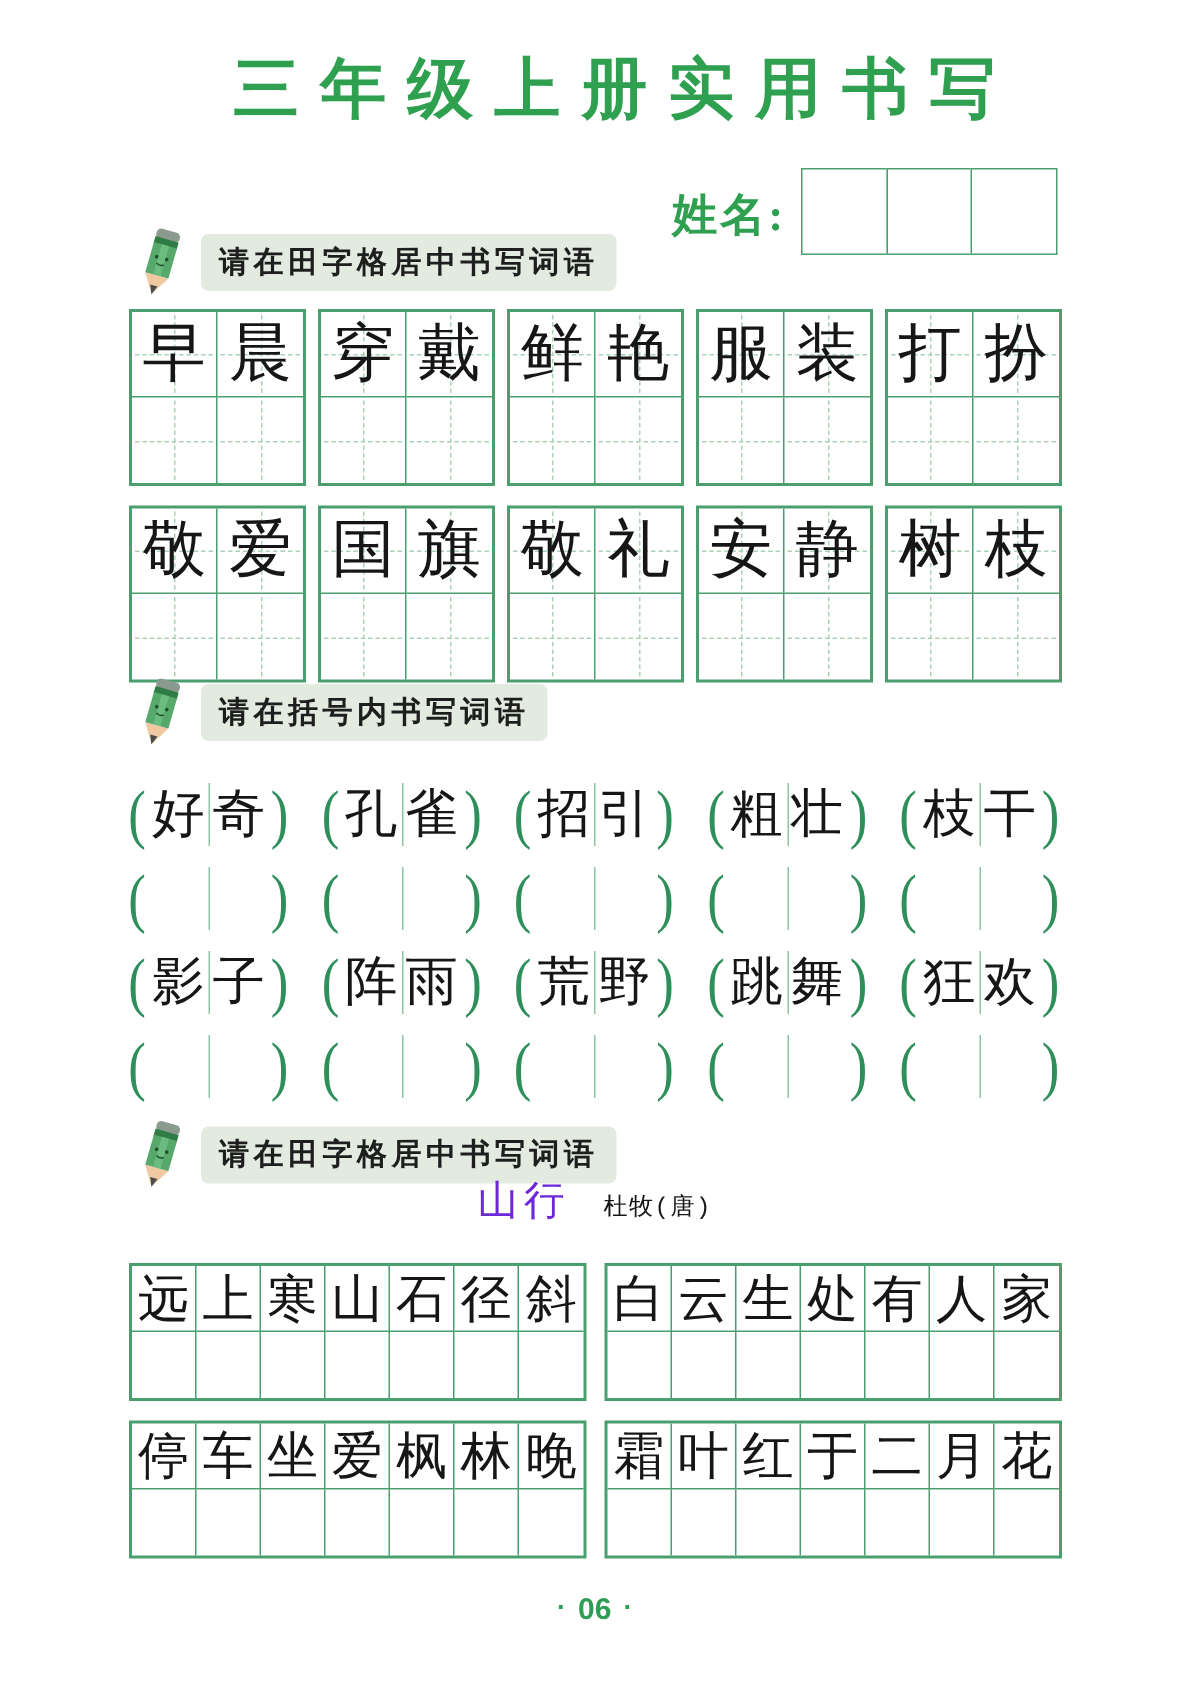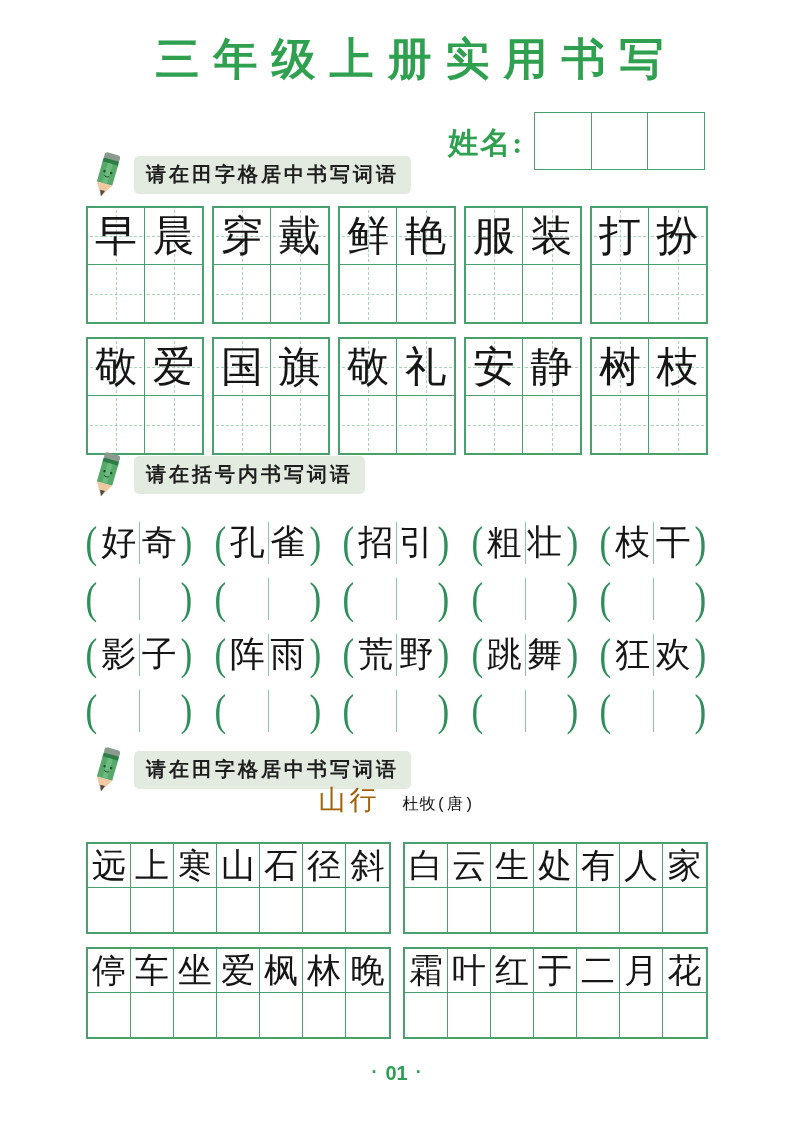--- a/index.html
+++ b/index.html
@@ -59,21 +59,21 @@
   
   .paren-area{position:absolute;left:84px;width:624px;}
   .paren-row{display:flex;justify-content:space-between;height:50px;margin-bottom:6px;}
   .paren-group{width:110px;display:flex;align-items:center;}
   .paren{font-size:44px;line-height:50px;color:#2f8f5b;font-family:"Liberation Serif",serif;transform:scaleX(.8);}
   .paren-mid{flex:1;height:50px;position:relative;display:flex;align-items:center;}
   .paren-divider{position:absolute;left:50%;top:4px;bottom:4px;width:1px;background:#8fc4a4;}
   .paren-char{width:50%;text-align:center;font-size:35px;line-height:50px;color:#161616;position:relative;z-index:2;font-family:"Liberation Serif",serif;}
   
   .poem-caption{position:absolute;top:782px;left:0;width:100%;text-align:center;}
-  .poem-title{font-size:27px;color:#a16207;letter-spacing:4px;}
+  .poem-title{font-size:27px;color:#6d28d9;letter-spacing:4px;}
   .poem-author{font-size:16px;color:#161616;margin-left:18px;letter-spacing:1px;font-family:Liberation Mono, monospace;}
   .poem-area{position:absolute;left:86px;width:622px;}
   .poem-row{display:flex;justify-content:space-between;margin-bottom:13px;}
   .poem-grid{
     display:grid;grid-template-columns:repeat(7,43px);grid-template-rows:44px 44px;
     border:2px solid var(--green);background:#fff;
   }
   .poem-cell{position:relative;border-right:1.3px solid var(--green);border-bottom:1.3px solid var(--green);}
   .poem-cell:nth-child(7n){border-right:none;}
   .poem-cell:nth-child(n+8){border-bottom:none;}
@@ -583,14 +583,14 @@
         <div class="poem-cell"></div>
         <div class="poem-cell"></div>
         <div class="poem-cell"></div>
         <div class="poem-cell"></div>
         <div class="poem-cell"></div>
       </div>
     </div>
   </div>
 
 <div class="footer">
-  <span class="dot">·</span><span>01</span><span class="dot">·</span>
+  <span class="dot">·</span><span>06</span><span class="dot">·</span>
 </div>
 
 </body></html>

